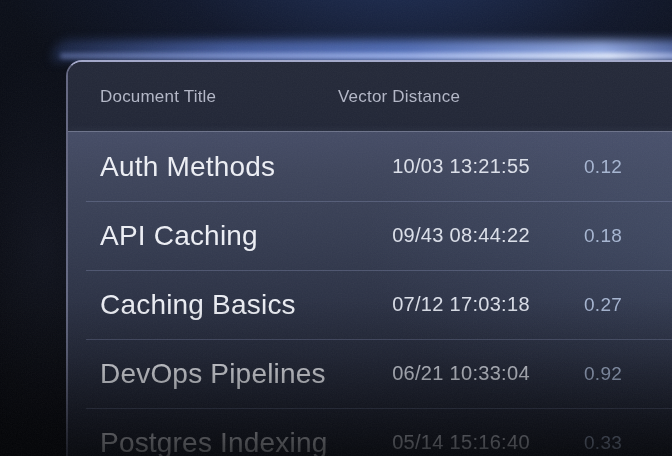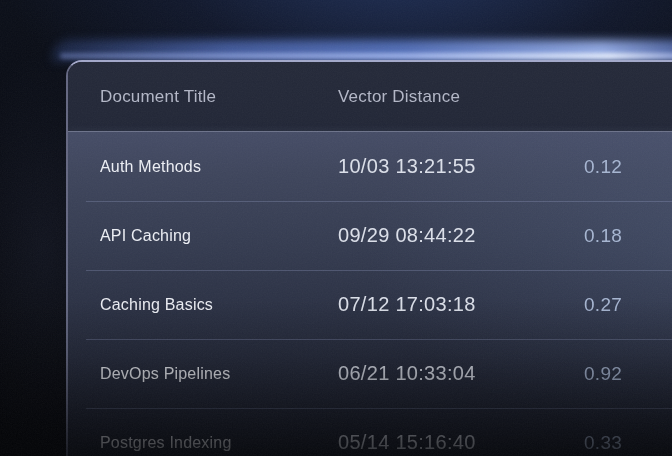--- a/index.html
+++ b/index.html
@@ -69,22 +69,22 @@
   }
   .tr {
     position:relative; height:69px; display:flex; align-items:center;
     padding-left:32px; box-sizing:border-box; cursor:default;
   }
   .tr + .tr::before {
     content:""; position:absolute; top:0; left:18px; right:0; height:1px;
     background:rgba(150,160,200,0.30);
   }
   .td { white-space:nowrap; }
-  .td-title { width:238px; font-size:16px; font-weight:500; color:#edeff5; letter-spacing:0.2px; }
-  .td-ts    { width:246px; font-size:20px; font-weight:400; color:#dce0ea; letter-spacing:0.3px; }
+  .td-title { width:238px; font-size:28px; font-weight:500; color:#edeff5; letter-spacing:0.2px; }
+  .td-ts    { width:246px; font-size:20px; font-weight:400; color:#dce0ea; letter-spacing:0.3px;text-align:center; }
   .td-dist  { flex:1; font-size:19px; font-weight:400; color:#a7b6d2; letter-spacing:0.3px; }
   
   .bottom-fade {
     position:absolute; left:0; right:0; top:300px; height:156px; z-index:6;
     pointer-events:none;
     background:linear-gradient(180deg,
       rgba(4,5,9,0) 0%, rgba(4,5,9,0.18) 35%,
       rgba(4,5,9,0.46) 65%, rgba(3,4,7,0.80) 100%);
   }
   
@@ -104,21 +104,21 @@
         <div class="th">Vector Distance</div>
       </div>
     <div class="tbody">
         <div class="tr">
     <div class="td td-title">Auth Methods</div>
     <div class="td td-ts">10/03 13:21:55</div>
     <div class="td td-dist">0.12</div>
   </div>
         <div class="tr">
     <div class="td td-title">API Caching</div>
-    <div class="td td-ts">09/29 08:44:22</div>
+    <div class="td td-ts">09/43 08:44:22</div>
     <div class="td td-dist">0.18</div>
   </div>
         <div class="tr">
     <div class="td td-title">Caching Basics</div>
     <div class="td td-ts">07/12 17:03:18</div>
     <div class="td td-dist">0.27</div>
   </div>
         <div class="tr">
     <div class="td td-title">DevOps Pipelines</div>
     <div class="td td-ts">06/21 10:33:04</div>

